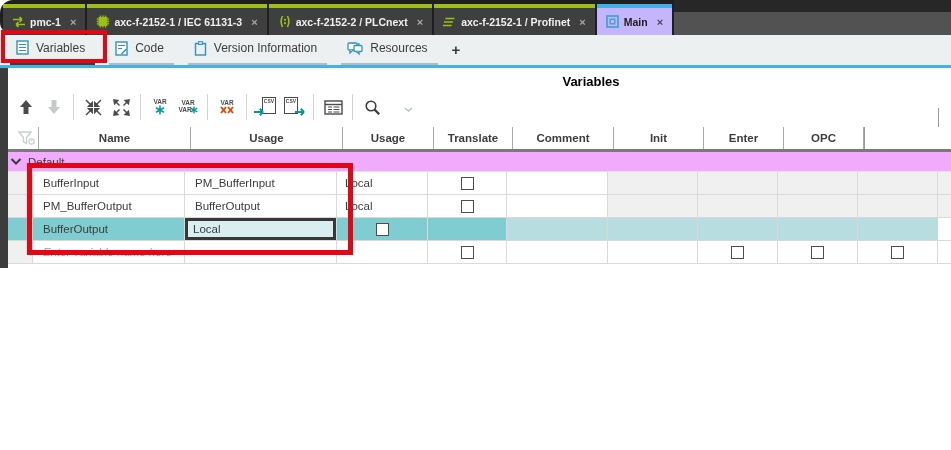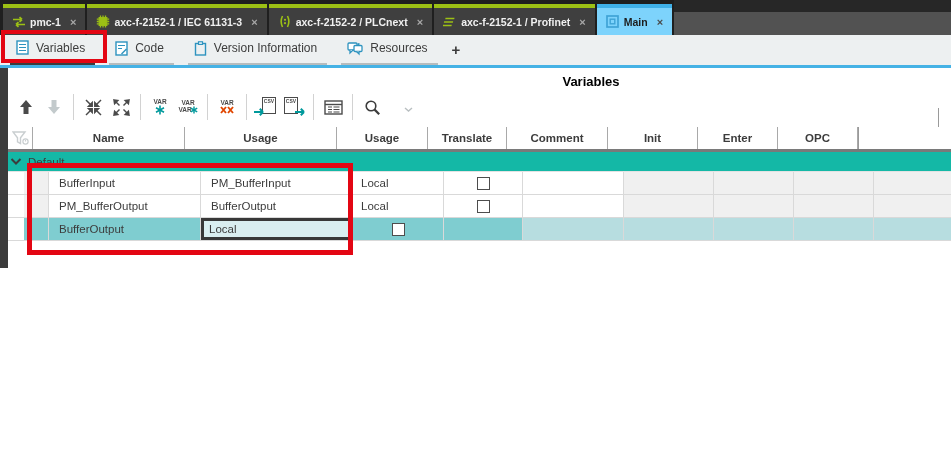--- a/index.html
+++ b/index.html
@@ -1,27 +1,27 @@
 <!DOCTYPE html>
 <html><head>
 <meta charset="utf-8">
 <style>
   * { margin:0; padding:0; box-sizing:border-box; }
   html,body { width:951px; height:450px; background:#ffffff; overflow:hidden;
               font-family:"Liberation Sans", sans-serif; color:#3c3c3c; }
 
   
   .tabbar { position:absolute; left:0; top:0; width:951px; height:35px;
-            background:#1f1f1f; display:flex; align-items:flex-end; }
+            background:#1f1f1f; display:flex; align-items:flex-end;border-radius:13px; }
   .wtab { height:31px; margin-right:2px; background:#3f3f3f; border-top:4px solid #9cc015;
           display:flex; align-items:center; padding:0 9px; color:#f0f0f0;
           font-size:10.5px; font-weight:bold; white-space:nowrap; cursor:default; }
   .wtab .lbl { margin:0 4px; }
   .wtab .x { color:#a8a8a8; font-size:11px; font-weight:bold; margin-left:5px; }
-  .wtab.active { background:#7dd3fc; border-top-color:#3fb0e8; color:#1d1d1d; }
+  .wtab.active { background:#c4b5fd; border-top-color:#3fb0e8; color:#1d1d1d; }
   .wtab.active .x { color:#4a4a4a; }
   .tabfill { flex:1; height:35px;
              background:linear-gradient(to bottom,#272727 0,#272727 12px,#525252 12px,#525252 100%); }
   .ticn { display:inline-flex; width:14px; height:13px; align-items:center; justify-content:center; }
 
   
   .subbar { position:absolute; left:0; top:35px; width:951px; height:30px;
             background:#edf0f1; display:flex; align-items:stretch; padding-left:10px; }
   .stab { display:flex; align-items:center; padding:0 10px 2px 6px; margin-right:14px;
           font-size:12px; color:#3c3c3c; border-bottom:2px solid #b6bcbe; cursor:default; }
@@ -47,29 +47,29 @@
   .varicn { display:flex; flex-direction:column; align-items:center; width:24px; }
   .csvicn { position:relative; width:24px; height:20px; }
   .csvdoc { position:absolute; right:2px; top:0; width:14px; height:17px;
             border:1.2px solid #4a4a4a; background:#fff; font-size:5px; font-weight:bold;
             color:#4a4a4a; text-align:center; line-height:7px; }
   .caret { margin-left:18px; }
 
   
   .tbl { position:absolute; left:8px; top:127px; width:943px; font-size:11.5px; }
   .grid { display:grid; grid-template-columns:25px 152px 152px 91px 79px 101px 90px 80px 80px 80px 13px; }
-  .hrow { height:25px; border-bottom:3px solid #7a7a7a; }
+  .hrow { height:25px; border-bottom:3px solid #7a7a7a;padding-left:6px; }
   .hc { display:flex; align-items:center; justify-content:center; font-weight:bold;
         font-size:11.5px; color:#3c3c3c; border-right:1px solid #a9a9a9; height:22px; }
   .hc.last { border-right:none; }
   .defrow { height:20px; display:flex; align-items:center; border-bottom:1px solid #e3e3e3;
-            background:#14b8a6; }
+            background:#f0abfc; }
   .defrow .chev { margin-left:2px; margin-right:6px; display:inline-flex; }
   .defrow .glbl { font-size:11.5px; color:#3c3c3c; }
-  .drow { height:23px; border-bottom:1px solid #d9d9d9;padding-left:16px; }
+  .drow { height:23px; border-bottom:1px solid #d9d9d9; }
   .cl { display:flex; align-items:center; border-right:1px solid #d9d9d9; height:22px;
         overflow:hidden; white-space:nowrap; background:#fff; }
   .cl.last { border-right:none; }
   .gut { background:#f0f0f0; }
   .dis { background:#f0f0f0; }
   .txt { padding-left:10px; }
   .utxt { padding-left:8px; }
   .ph { padding-left:10px; font-style:italic; color:#9b9b9b; }
   .ctr { justify-content:center; }
   .cb { width:13px; height:13px; border:1px solid #4d4d4d; background:#fff; display:inline-block; }
@@ -431,18 +431,39 @@
         <span class="cb"></span>
       </div>
     <div class="cl"></div>
     <div class="cl dis"></div>
     <div class="cl dis"></div>
     <div class="cl dis"></div>
     <div class="cl dis"></div>
     <div class="cl dis last"></div>
   </div>
 
+  <div class="grid drow">
+    <div class="cl gut"></div>
+    <div class="cl ph">Enter variable name here</div>
+    <div class="cl"></div>
+    <div class="cl"></div>
+    <div class="cl ctr">
+        <span class="cb"></span>
+      </div>
+    <div class="cl"></div>
+    <div class="cl"></div>
+    <div class="cl ctr">
+        <span class="cb"></span>
+      </div>
+    <div class="cl ctr">
+        <span class="cb"></span>
+      </div>
+    <div class="cl ctr">
+        <span class="cb"></span>
+      </div>
+    <div class="cl last"></div>
+  </div>
 </div>
 
 <div class="vline-top"></div>
 
 <div class="red1"></div>
 <div class="red2"></div>
 
 </body></html>

